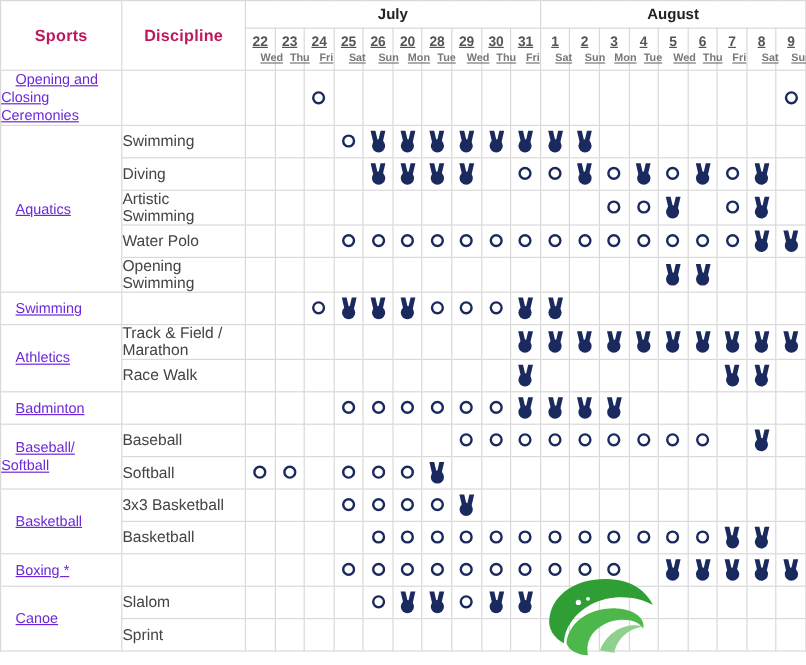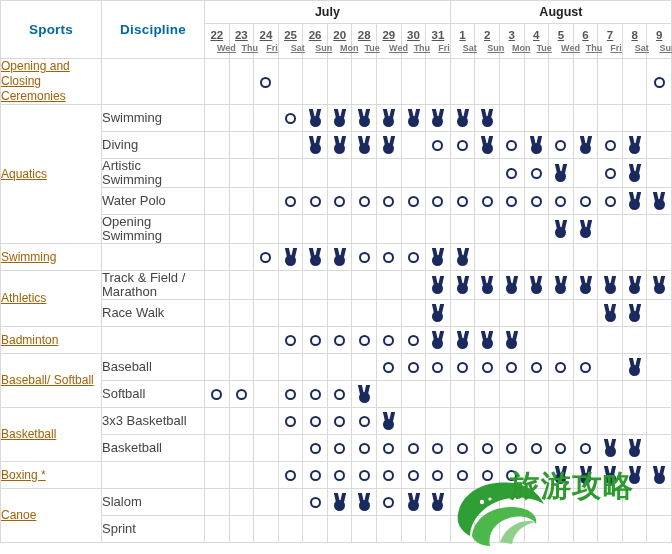--- a/index.html
+++ b/index.html
@@ -27,21 +27,21 @@
     margin: 0;
     vertical-align: middle;
     background: #ffffff;
   }
 
   
   th.corner {
     background: #f7f7f7;
     font-size: 13.5px;
     font-weight: bold;
-    color: #0369a1;
+    color: #be185d;
     text-align: center;
     letter-spacing: .2px;
   }
   th.month {
     background: #f7f7f7;
     font-size: 12.5px;
     font-weight: bold;
     color: #222222;
     text-align: center;
     height: 22px;
@@ -73,21 +73,22 @@
   
   td.sport {
     font-size: 12px;
     color: #444444;
     padding: 4px 5px;
     text-align: left;
     line-height: 15px;
   }
   td.sport .lnk {
     text-decoration: underline;
-    color: #a16207;
+    color: #6d28d9;
+    padding-left: 12px;
   }
   td.disc {
     font-size: 13px;
     color: #444444;
     padding: 4px 6px;
     text-align: left;
     line-height: 14px;
   }
   td.day {
     text-align: center;
@@ -641,14 +642,13 @@
 </table>
 
 <div class="watermark">
   <svg width="220" height="92" viewBox="0 0 220 92">
     <path d="M6,52 C10,28 38,16 66,22 C80,25 88,34 92,42 C78,34 56,33 40,42 C26,50 18,62 18,74 C10,70 4,62 6,52 Z" fill="#2f9e34"></path>
     <path d="M20,74 C22,56 40,44 62,45 C78,46 86,54 84,62 C80,54 64,52 52,58 C40,64 36,74 38,84 C30,84 22,80 20,74 Z" fill="#4cb84c"></path>
     <path d="M48,80 C54,64 70,56 84,60 C72,62 62,70 60,82 Z" fill="#8fd08f"></path>
     <circle cx="30" cy="40" r="2.2" fill="#ffffff"></circle>
     <circle cx="38" cy="37" r="1.6" fill="#ffffff"></circle>
   </svg>
-  <div class="wm-text-cn">旅游攻略</div>
 </div>
 
 </body></html>

